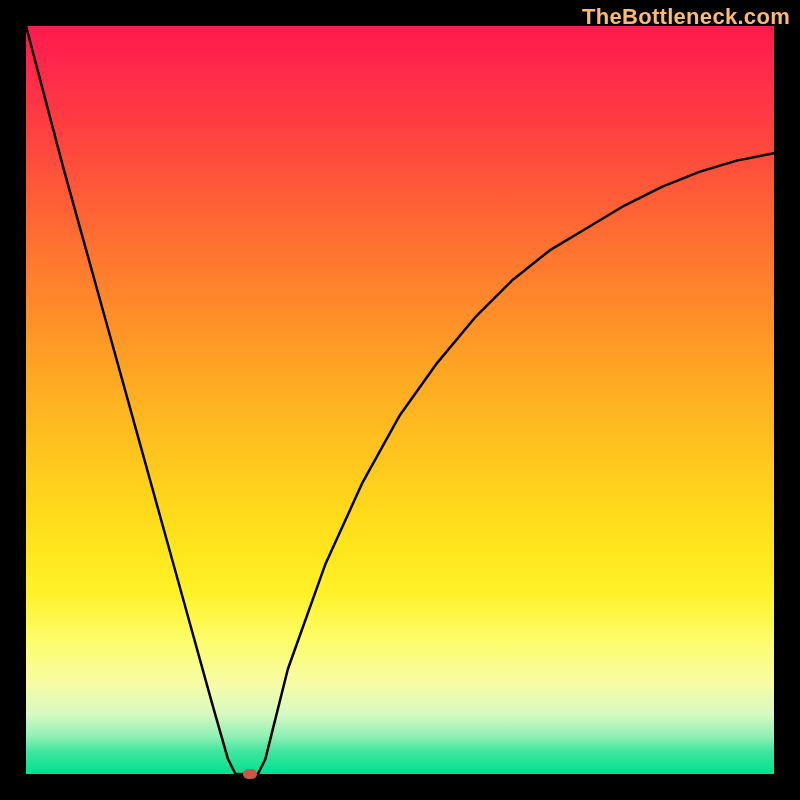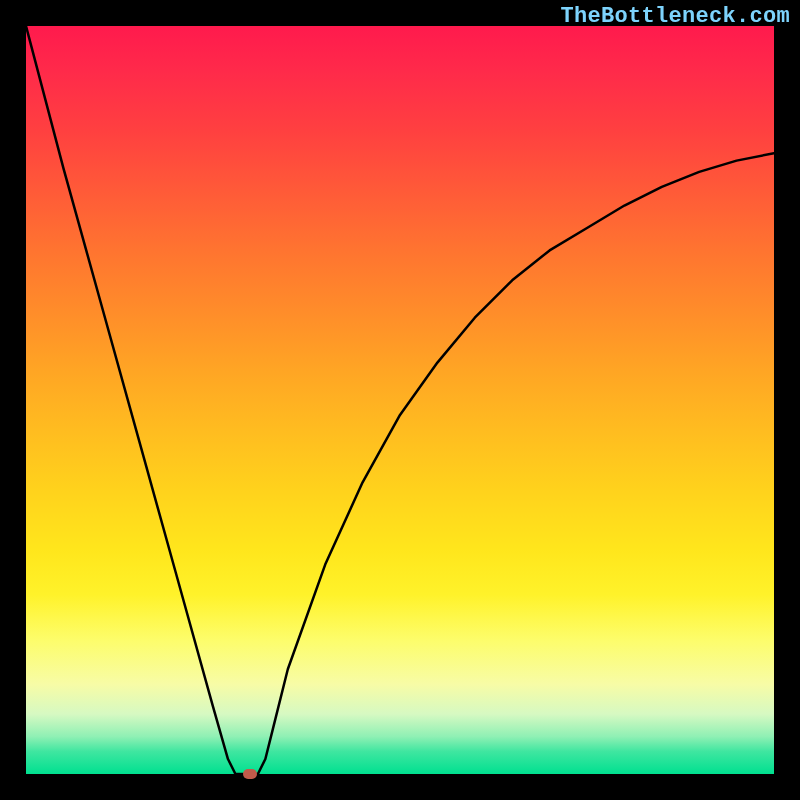--- a/index.html
+++ b/index.html
@@ -32,24 +32,24 @@
       #f7fca6 88%,
       #d6f9c2 92%,
       #8ff0b4 95%,
       #3fe6a0 97%,
       #00e090 100%);
   }
   .watermark {
     position: absolute;
     top: 4px;
     right: 10px;
-    font-family: Liberation Mono, monospace;
+    font-family: Liberation Sans, sans-serif;
     font-size: 22px;
     font-weight: 600;
-    color: #7dd3fc;
+    color: #fdba74;
     letter-spacing: 0.3px;
     user-select: none;
   }
   svg.curve {
     position: absolute;
     left: 0; top: 0;
     width: 100%;
     height: 100%;
   }
   .marker {

